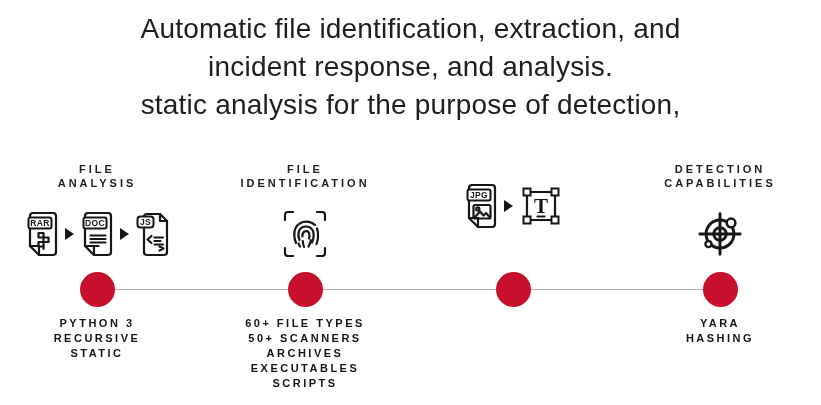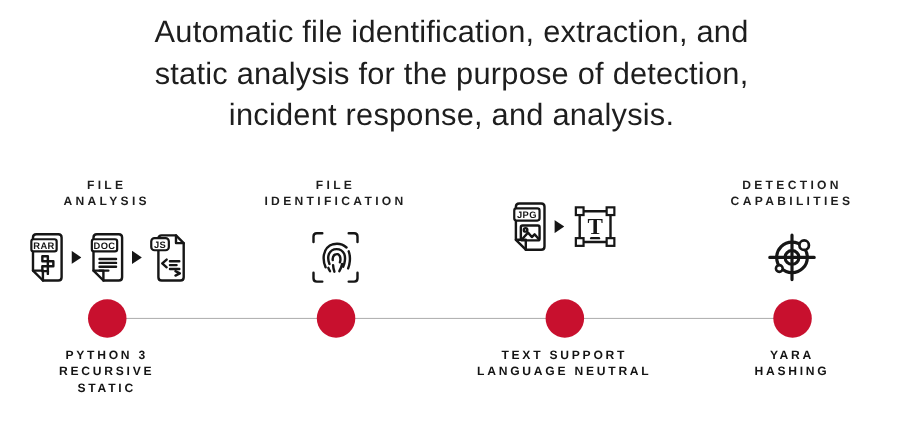--- a/index.html
+++ b/index.html
@@ -45,22 +45,22 @@
     color:var(--label-text,#141414); white-space:pre-line;
   }
 </style>
 </head>
 <body>
 
 <div class="stage">
 
   <div class="title">
     <div>Automatic file identification, extraction, and</div>
+    <div>incident response, and analysis.</div>
     <div>static analysis for the purpose of detection,</div>
-    <div>incident response, and analysis.</div>
   </div>
 
   <section class="step" style="left:-13px">
     <h3 class="step-header">FILE
 ANALYSIS</h3>
     <div class="icon-row">
       <svg width="36" height="48" viewBox="0 0 36 48">
         <path class="ic" d="M9 3 H29 C30.7 3 32 4.3 32 6 V42 C32 43.7 30.7 45 29 45 H15 L6 36 V6 C6 4.3 7.3 3 9 3 Z"></path>
         <path class="ic" d="M6 36 H15 V45"></path>
         <rect class="badge-box" x="4.5" y="7.5" width="23" height="11" rx="2"></rect>
@@ -159,18 +159,21 @@
 
   <div class="connector" style="left:97px; width:623px;"></div>
   <div class="dot" style="left:79.5px"></div>
   <div class="dot" style="left:287.5px"></div>
   <div class="dot" style="left:495.5px"></div>
   <div class="dot" style="left:702.5px"></div>
 
   <div class="step-footer" style="left:-13px">PYTHON 3
 RECURSIVE
 STATIC</div>
-  <div class="step-footer" style="left:403px">TEXT SUPPORT
-LANGUAGE NEUTRAL</div>
+  <div class="step-footer" style="left:195px">60+ FILE TYPES
+50+ SCANNERS
+ARCHIVES
+EXECUTABLES
+SCRIPTS</div>
   <div class="step-footer" style="left:610px">YARA
 HASHING</div>
 
 </div>
 
 </body></html>

